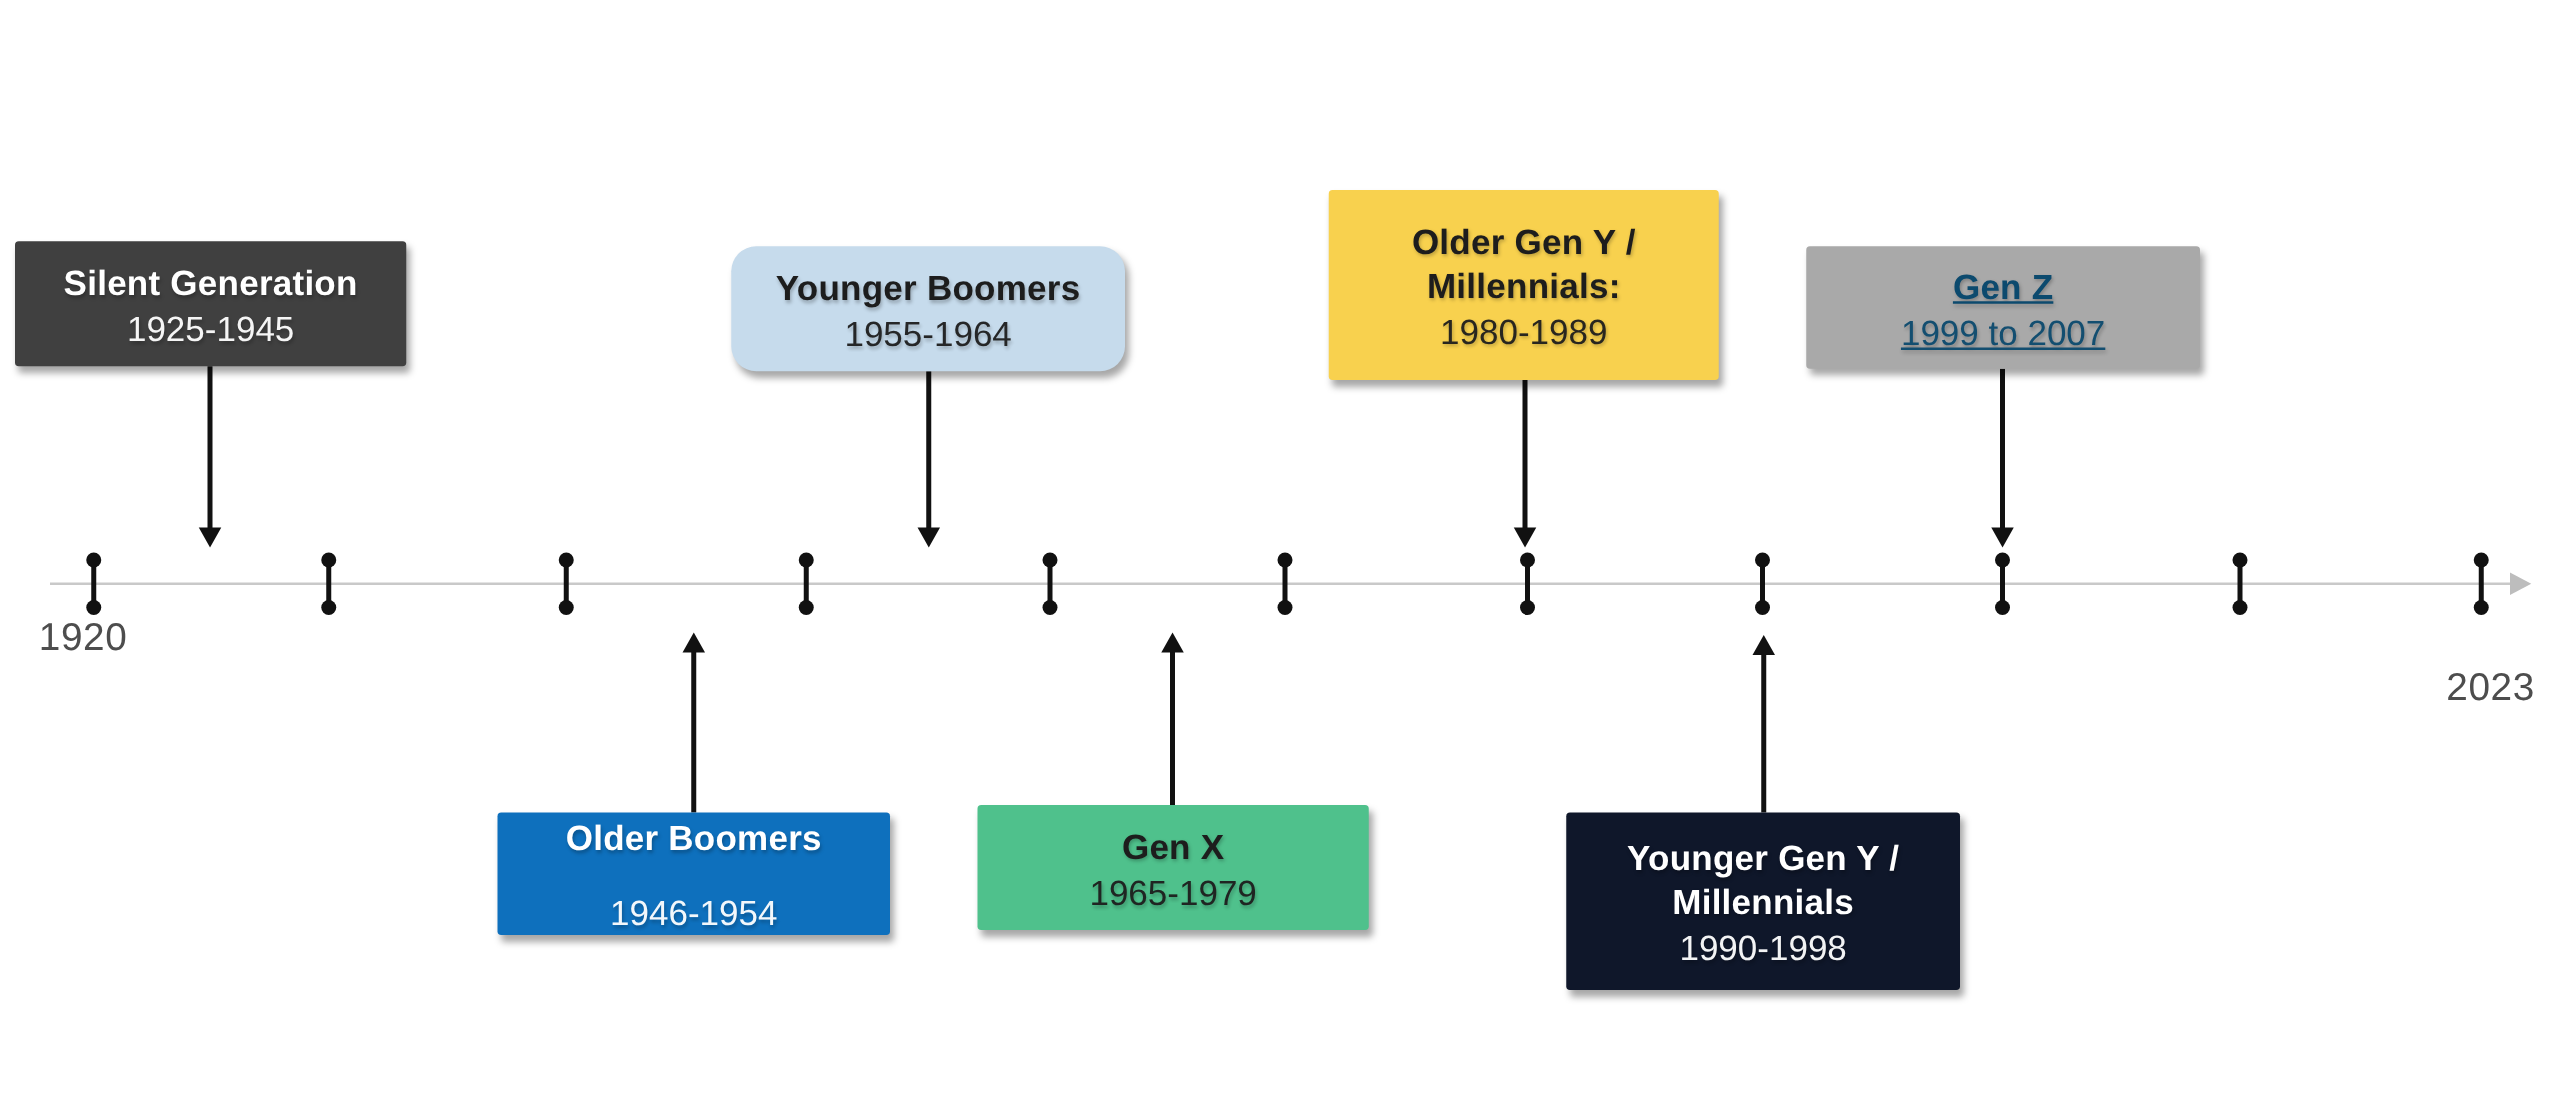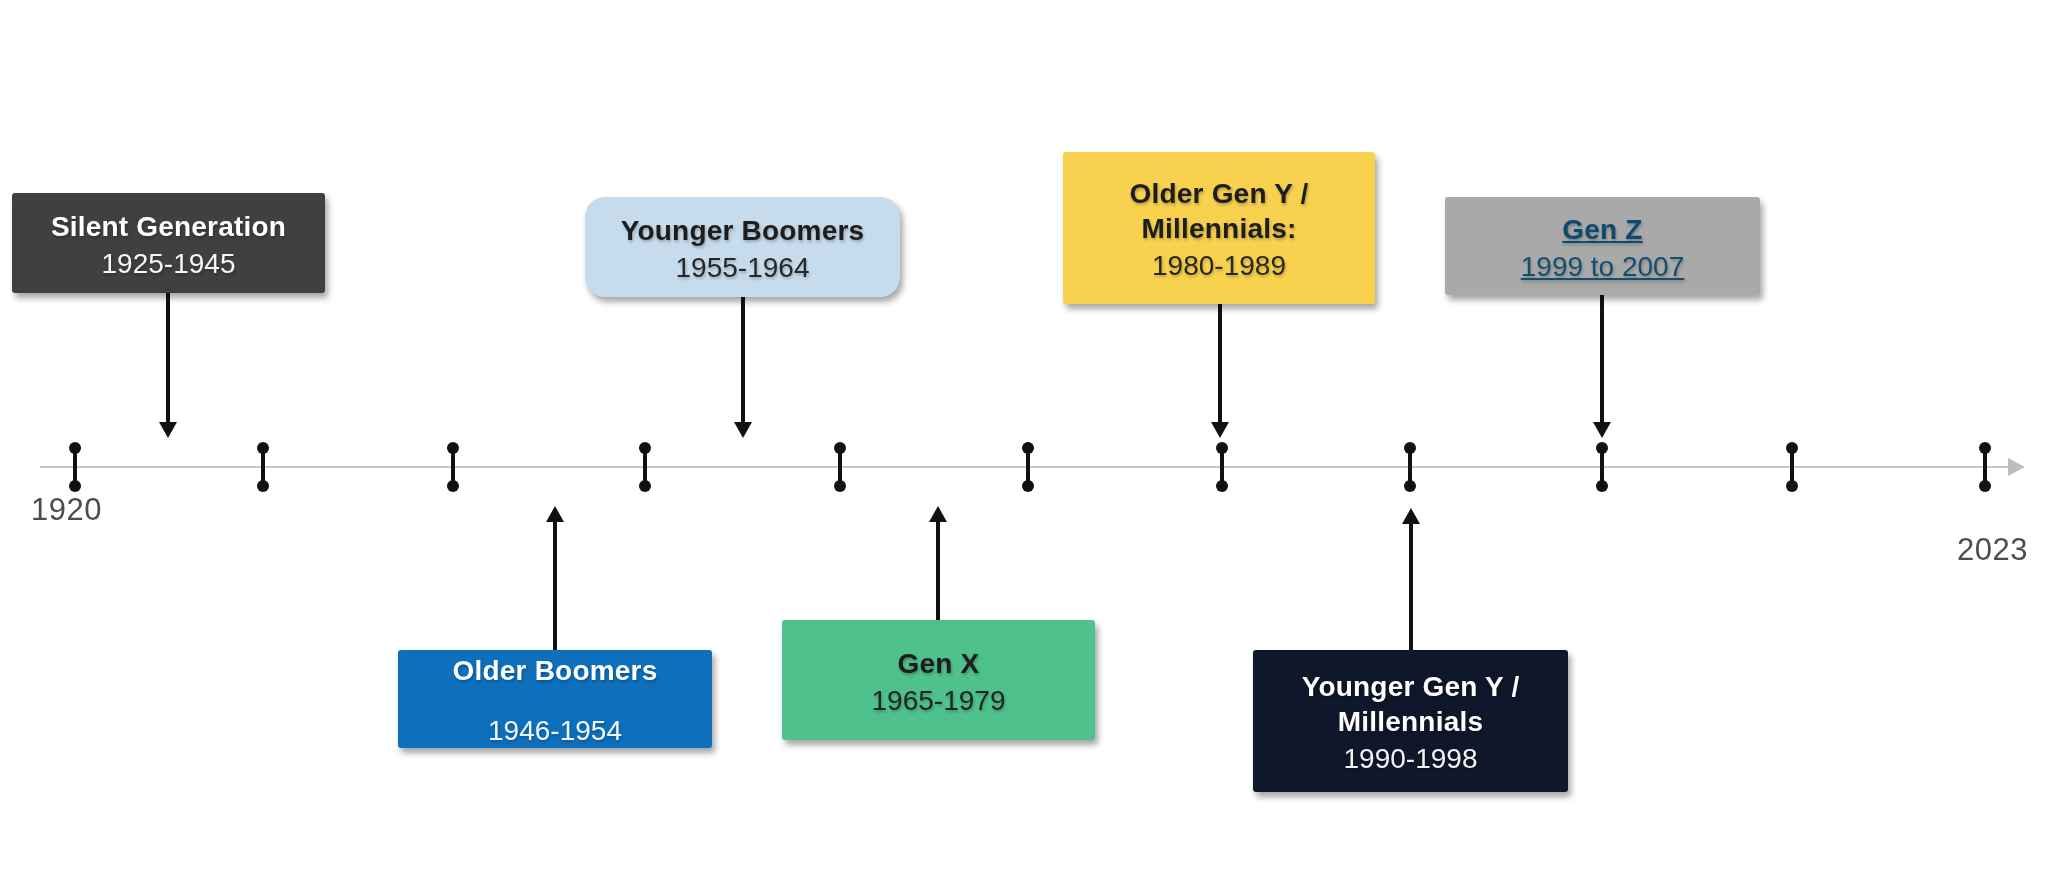--- a/index.html
+++ b/index.html
@@ -71,21 +71,21 @@
     border-radius:3px;box-sizing:border-box;padding:0 8px;
     box-shadow:3px 5px 6px rgba(0,0,0,.35);
     text-shadow:1px 2px 3px rgba(0,0,0,.25);
   }
   .gen-title{font-size:28px;font-weight:700;line-height:35px;letter-spacing:.2px;}
   .gen-years{font-size:28px;font-weight:400;line-height:29px;margin-top:5px;opacity:.95;}
 
   .b-silent{left:12px;top:193px;width:313px;height:100px;}
   .b-older-boomers{left:398px;top:650px;width:314px;height:98px;}
   .b-younger-boomers{left:585px;top:197px;width:315px;height:100px;border-radius:20px;}
-  .b-gen-x{left:782px;top:620px;width:313px;height:120px;}
+  .b-gen-x{left:782px;top:644px;width:313px;height:100px;}
   .b-older-gen-y{left:1063px;top:152px;width:312px;height:152px;}
   .b-younger-gen-y{left:1253px;top:650px;width:315px;height:142px;}
   .b-gen-z{left:1445px;top:197px;width:315px;height:98px;}
 </style>
 </head>
 <body>
 
 <div id="canvas">
 
   <div class="axis"></div>

